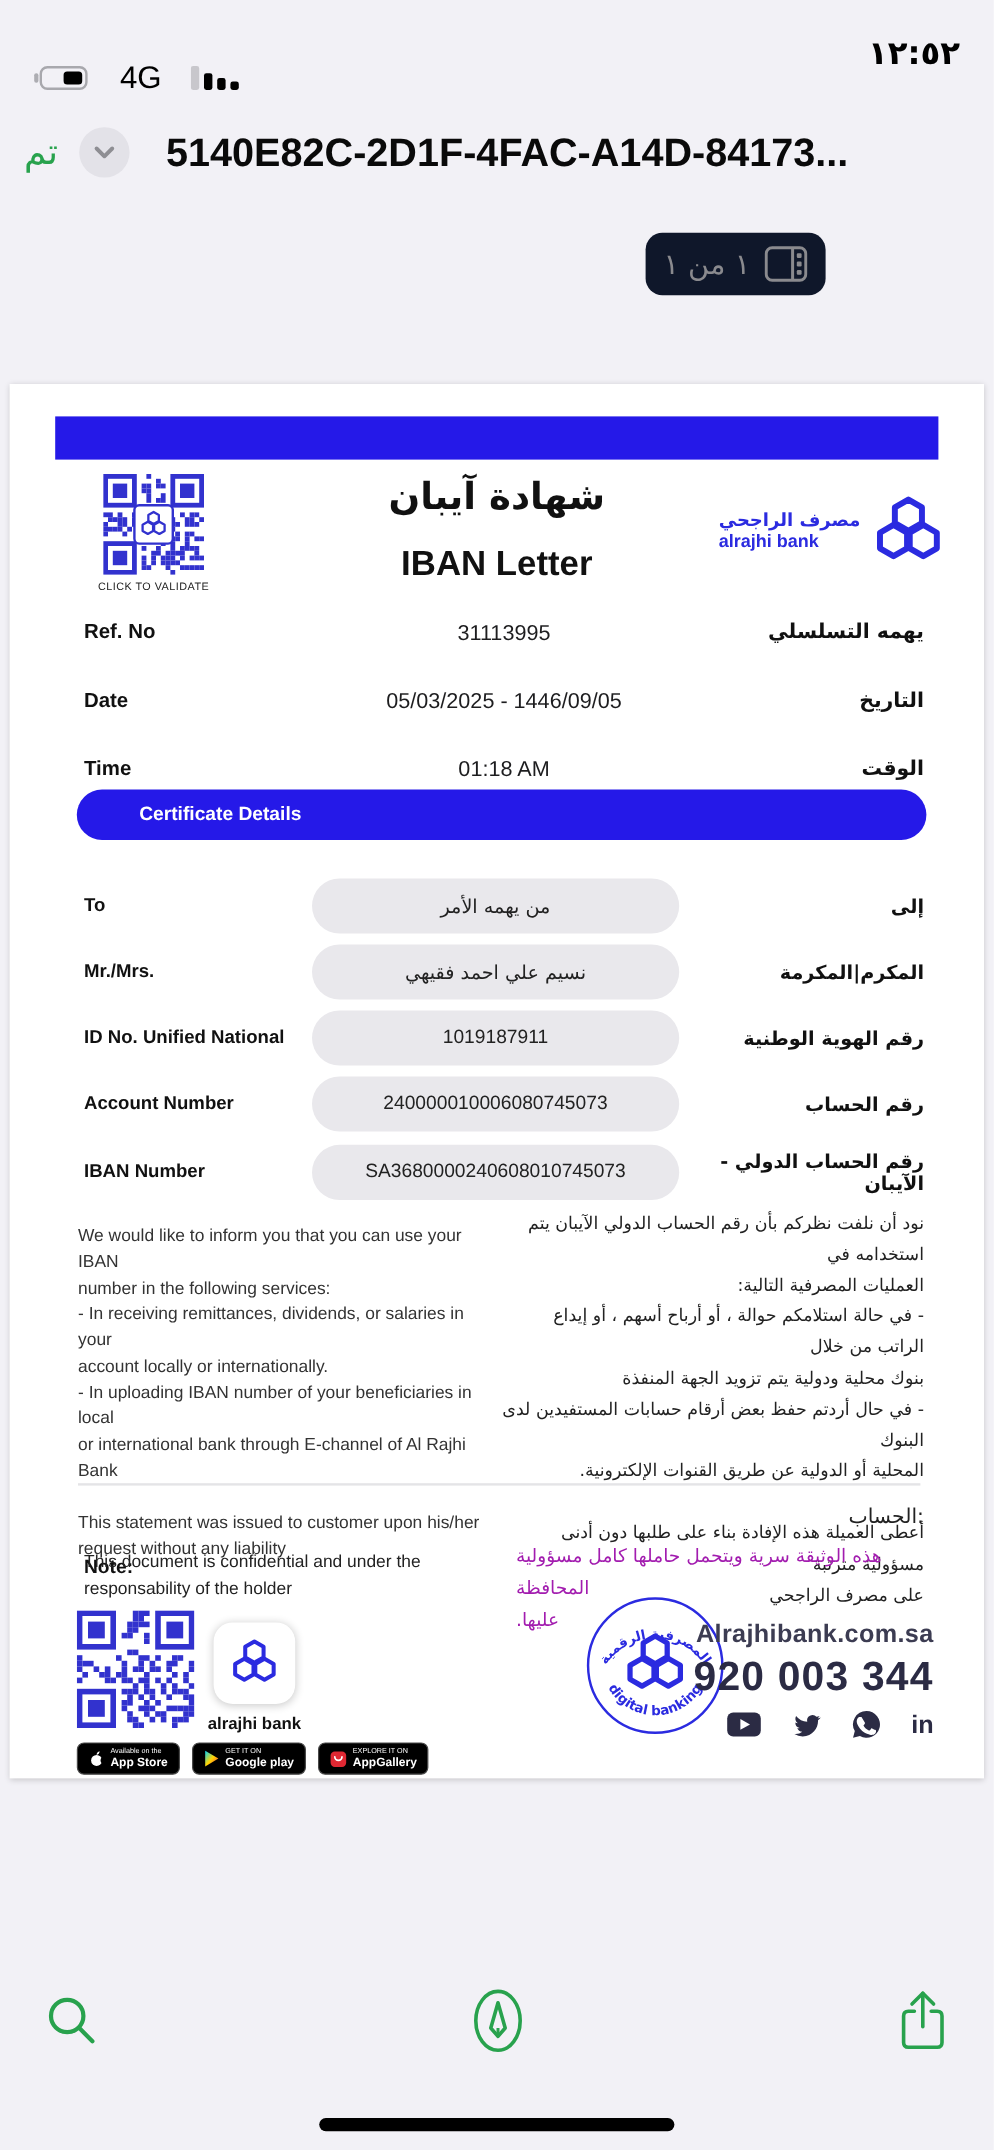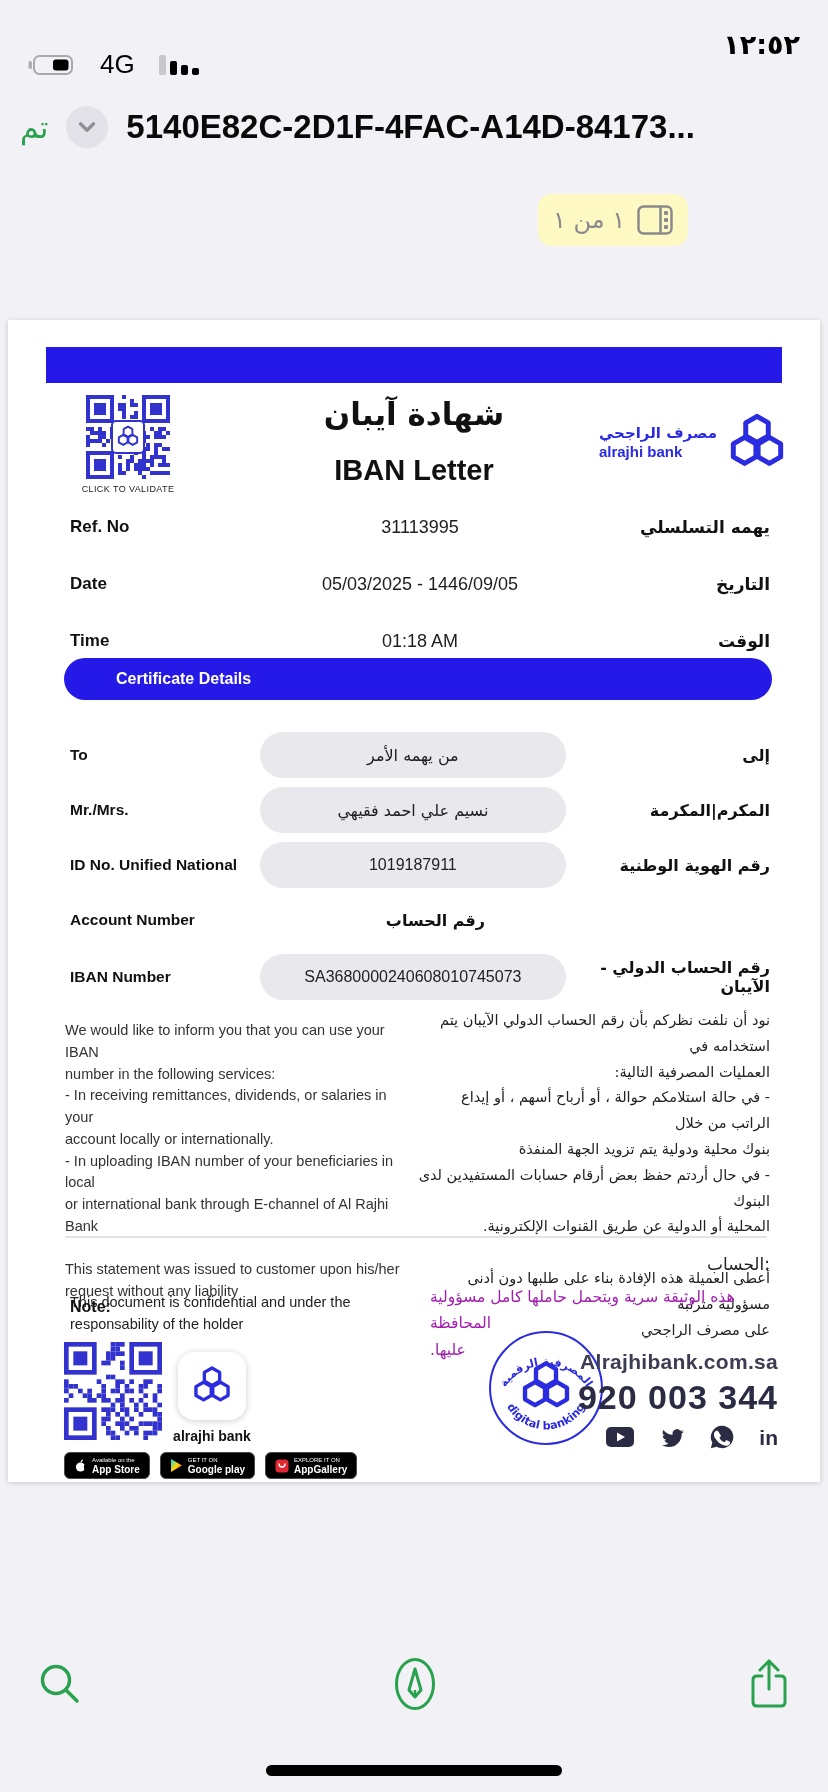--- a/index.html
+++ b/index.html
@@ -20,24 +20,24 @@
   
   .status-bar{position:absolute;top:22px;left:0;right:0;height:44px;display:flex;align-items:center;justify-content:space-between;padding:0 28px;}
   .sb-left{display:flex;align-items:center;gap:24px;margin-top:41px;}
   .sb-net{font-size:26px;font-weight:500;color:#000;}
   .sb-time{font-family:"DejaVu Sans",sans-serif;font-weight:700;font-size:27px;color:#000;}
 
   
   .nav-bar{position:absolute;top:100px;left:0;right:0;height:54px;display:flex;align-items:center;padding:0 20px;gap:18px;}
   .done-btn{background:none;border:none;color:var(--green);font-size:30px;font-family:"DejaVu Sans",sans-serif;cursor:pointer;}
   .chevron-btn{width:42px;height:42px;border-radius:50%;background:#E3E2E8;border:none;display:flex;align-items:center;justify-content:center;flex:none;cursor:pointer;}
-  .doc-title{font-size:33px;font-weight:600;color:#0A0A0A;white-space:nowrap;overflow:hidden;flex:1;}
+  .doc-title{font-size:33px;font-weight:600;color:#0A0A0A;white-space:nowrap;overflow:hidden;flex:1;margin-left:12px;}
 
   
-  .page-pill{position:absolute;top:194px;right:140px;width:150px;height:52px;border-radius:14px;background:#fef9c3;display:flex;align-items:center;justify-content:center;gap:12px;color:var(--gray-text);cursor:pointer;}
+  .page-pill{position:absolute;top:194px;right:140px;width:150px;height:52px;border-radius:14px;background:#0f172a;display:flex;align-items:center;justify-content:center;gap:12px;color:var(--gray-text);cursor:pointer;}
   .page-pill .label{font-family:"DejaVu Sans",sans-serif;font-size:24px;}
 
   
   .doc{position:absolute;left:8px;right:8px;top:320px;height:1162px;background:#fff;box-shadow:0 1px 5px rgba(0,0,0,.18);}
   .band{position:absolute;left:38px;right:38px;top:27px;height:36px;background:var(--doc-blue);}
 
   .qr1{position:absolute;left:78px;top:75px;width:84px;height:84px;cursor:pointer;}
   .qr1-logo{position:absolute;left:103px;top:100px;width:34px;height:34px;background:#fff;border:2px solid var(--qr-blue);border-radius:5px;display:flex;align-items:center;justify-content:center;color:var(--qr-blue);}
   .qr-caption{position:absolute;left:52px;top:164px;width:136px;text-align:center;font-size:9px;font-weight:500;letter-spacing:.4px;color:#222;}
 
@@ -332,20 +332,23 @@
     </div>
     <div class="detail-row r3">
       <span class="d-en">ID No. Unified National</span>
       <span class="d-mid">
           <span class="d-pill">1019187911</span>
         </span>
       <span class="d-ar ar">رقم الهوية الوطنية</span>
     </div>
     <div class="detail-row r4">
       <span class="d-en">Account Number</span>
+      <span class="d-mid">
+          <span class="d-pill">240000010006080745073</span>
+        </span>
       <span class="d-ar ar">رقم الحساب</span>
     </div>
     <div class="detail-row r5">
       <span class="d-en">IBAN Number</span>
       <span class="d-mid">
           <span class="d-pill">SA3680000240608010745073</span>
         </span>
       <span class="d-ar ar">رقم الحساب الدولي - الآيبان</span>
     </div>
 

